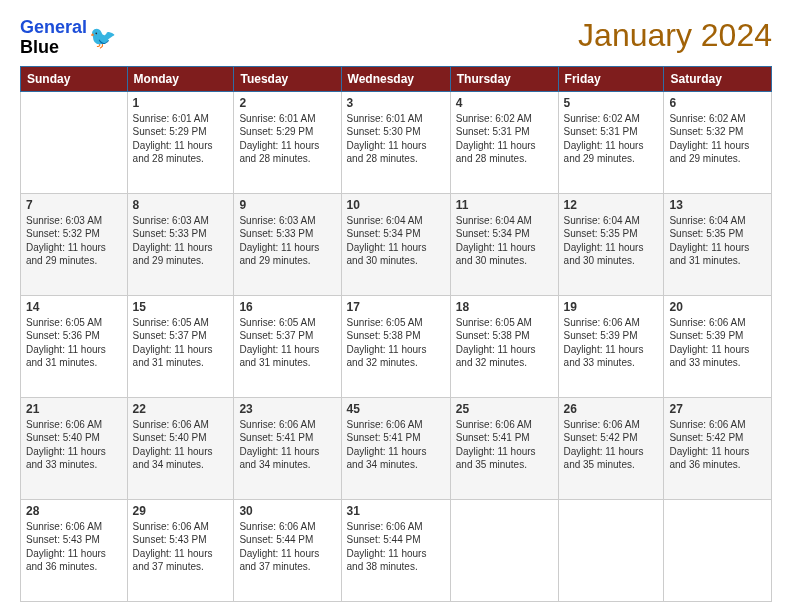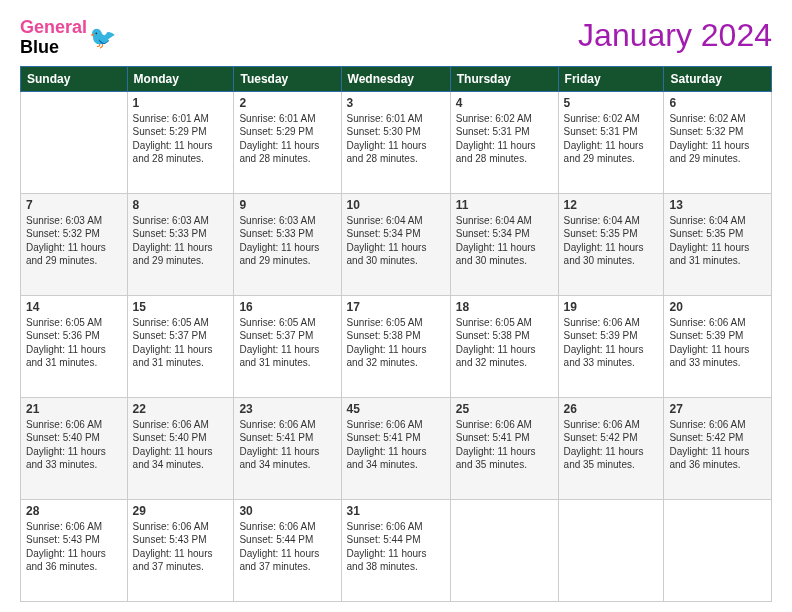--- a/index.html
+++ b/index.html
@@ -24,21 +24,21 @@
       margin-bottom: 8px;
     }
     .logo {
       display: flex;
       flex-direction: column;
       align-items: flex-start;
     }
     .logo-general {
       font-size: 18px;
       font-weight: bold;
-      color: #ec4899;
+      color: #1d4ed8;
       line-height: 1.1;
     }
     .logo-blue {
       font-size: 18px;
       font-weight: bold;
       color: #000000;
       line-height: 1.1;
     }
     .logo-bird {
       color: #2e6da4;
@@ -48,36 +48,36 @@
       display: flex;
       align-items: center;
       gap: 2px;
     }
     .title-block {
       text-align: right;
     }
     .title-block h1 {
       font-size: 32px;
       font-weight: normal;
-      color: #a21caf;
+      color: #a16207;
       line-height: 1.1;
     }
     .title-block h2 {
       font-size: 14px;
       font-weight: normal;
       color: #555;
     }
     .calendar {
       flex: 1;
       border-collapse: collapse;
       width: 100%;
       font-size: 10.5px;
     }
     .calendar th {
-      background: #14532d;
+      background: #7f1d1d;
       color: #fff;
       text-align: left;
       padding: 5px 6px;
       font-size: 12px;
       font-weight: bold;
       border: 1px solid #2e6da4;
     }
     .calendar td {
       border: 1px solid #ccc;
       vertical-align: top;

